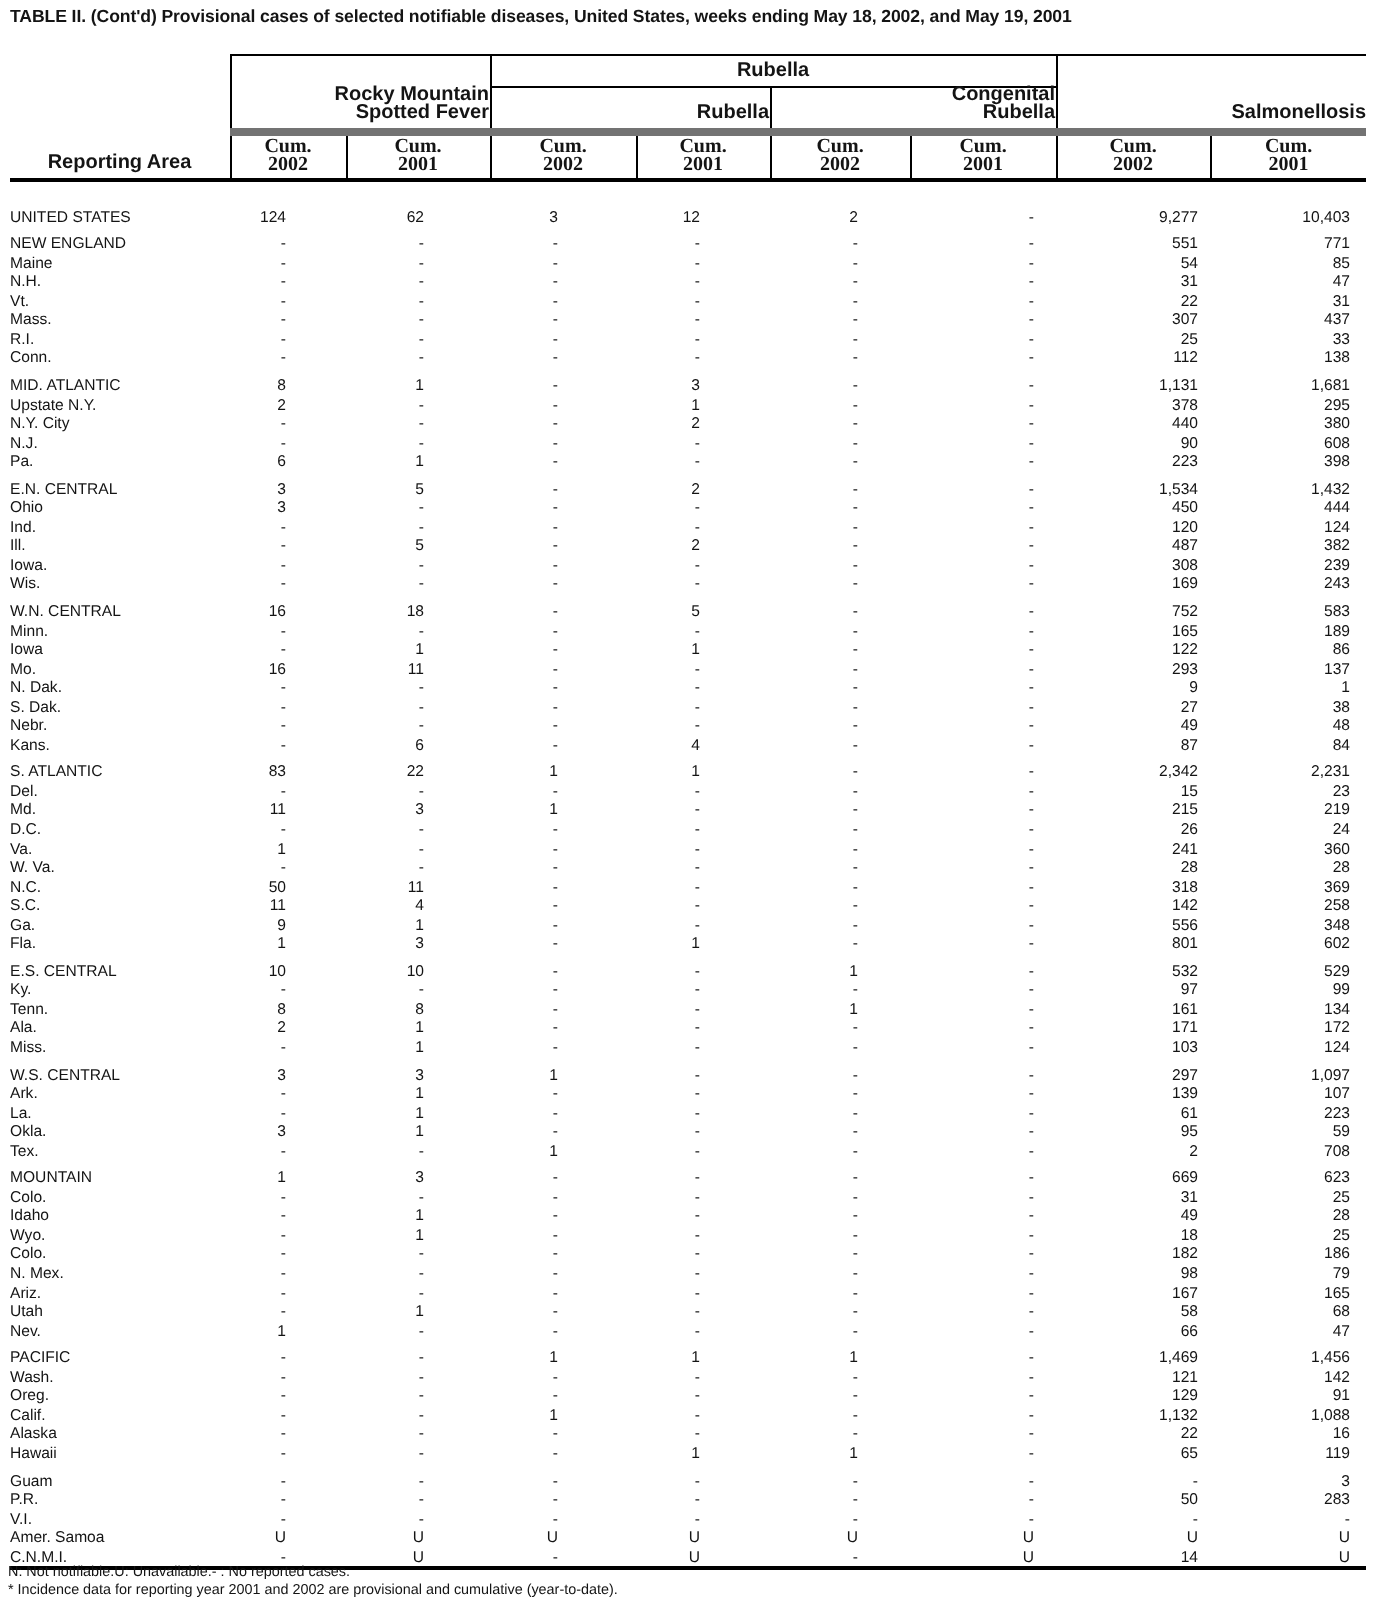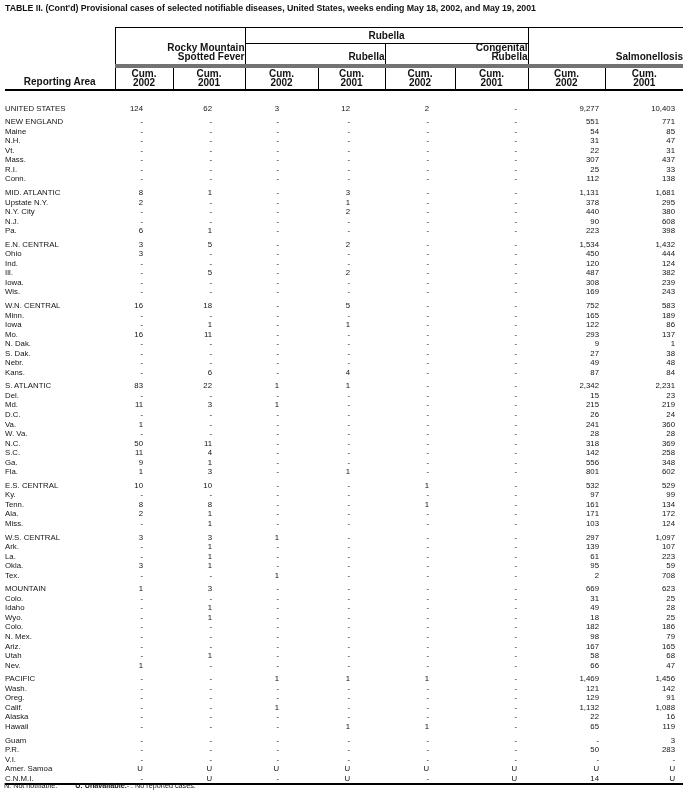--- a/index.html
+++ b/index.html
@@ -14,21 +14,21 @@
     letter-spacing:-0.05px; white-space:nowrap;
   }
   table.mmwr {
     position:absolute; left:5px; top:27px; width:678px;
     border-collapse:collapse; table-layout:fixed;
     border-bottom:2px solid #000;
   }
   th { font-weight:bold; font-size:10px; padding:0; }
   tr.hr1 { height:16px; }
   tr.hr2 { height:21px; }
-  tr.hr3 { height:24px; }
+  tr.hr3 { height:24px;font-family:Liberation Serif, serif; }
   th.c-area {
     text-align:center; vertical-align:bottom;
     border-bottom:2px solid #000; padding-bottom:2px;
   }
   th.grp {
     text-align:right; vertical-align:bottom;
     line-height:8.8px; padding-bottom:2px;
     border-left:1px solid #000; border-bottom:4px solid #737373;
   }
   th.top { border-top:1px solid #000; }
@@ -50,21 +50,21 @@
   td.cl5 { padding-right:26px; }
   td.cl6 { padding-right:11px; }
   td.cl7 { padding-right:6px; }
   td.cl8 { padding-right:8px; }
   tbody tr.section-start td { padding-top:4px; }
   tbody tr.first td { padding-top:13px; }
   .footnotes {
     position:absolute; left:4px; top:781px;
     font-size:7.2px; line-height:9.4px; white-space:nowrap;
   }
-  .fn-u { margin-left:18px;font-weight:bold; }
+  .fn-u { margin-left:0; }
   .fn-dash { }
 </style>
 </head>
 <body>
 
 <div class="page">
 
   <div class="title">
     <div>TABLE II. (Cont'd) Provisional cases of selected notifiable diseases, United States, weeks ending May 18, 2002, and May 19, 2001</div>
   </div>
@@ -851,15 +851,16 @@
           <td class="v cl7">14</td>
           <td class="v cl8">U</td>
         </tr>
       </tbody>
   </table>
 
   <div class="footnotes">
     <div>
       <span>N: Not notifiable.</span><span class="fn-u">U: Unavailable.</span><span class="fn-dash">- : No reported cases.</span>
     </div>
+    <div>* Incidence data for reporting year 2001 and 2002 are provisional and cumulative (year-to-date).</div>
   </div>
 
 </div>
 
 </body></html>

